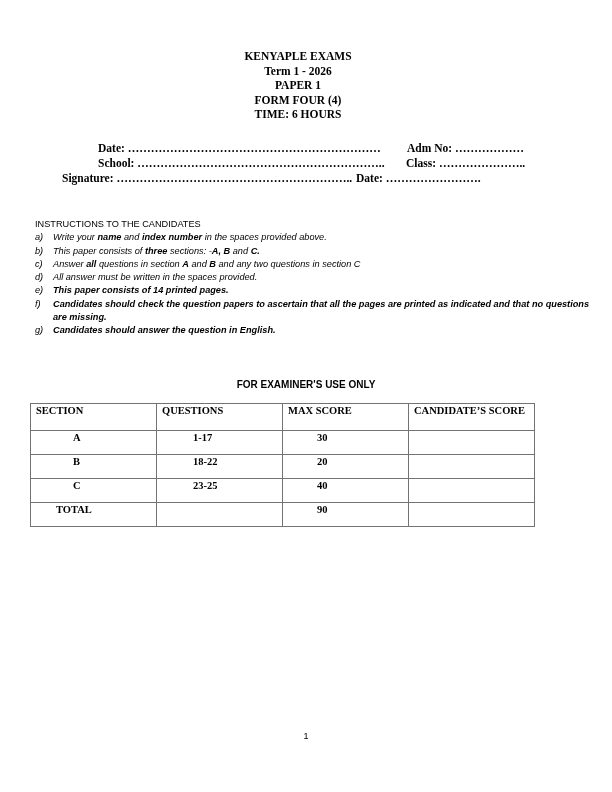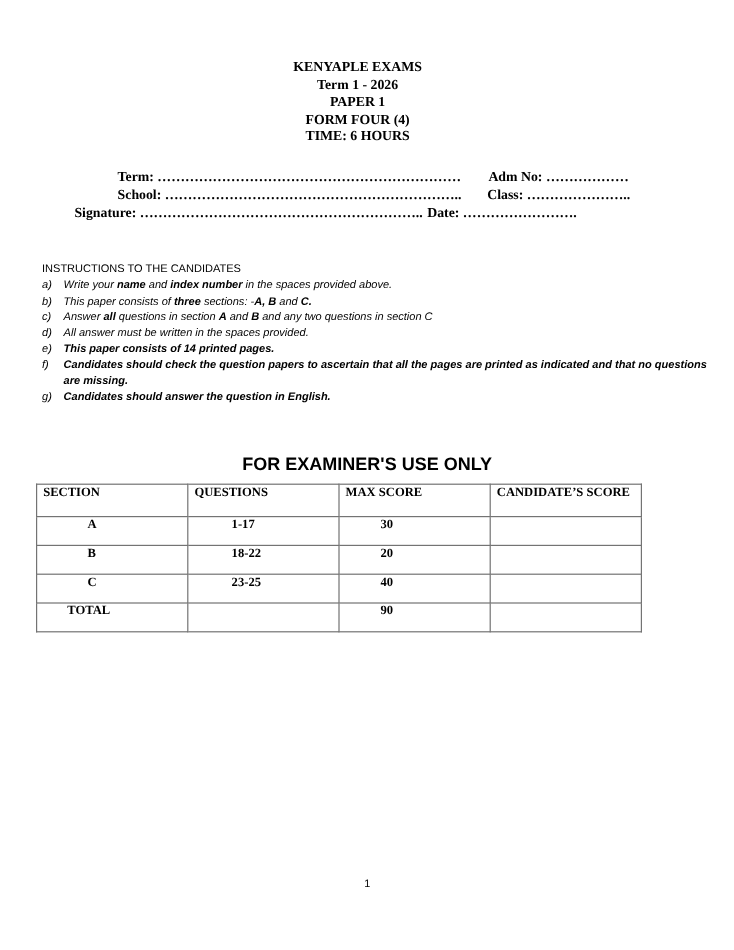--- a/index.html
+++ b/index.html
@@ -12,21 +12,21 @@
 
   .fields { position:absolute; left:0; top:141px; width:612px; font-weight:bold; font-size:11.5px; line-height:15px; }
   .field-line { position:absolute; white-space:nowrap; }
 
   .instructions { position:absolute; left:35px; top:218px; width:560px; font-size:9.2px; line-height:13.3px; }
   .instr-title { font-weight:normal; }
   .instr-item { position:relative; padding-left:18px; font-style:italic; }
   .instr-item .lbl { position:absolute; left:0; top:0; font-style:italic; font-weight:normal; }
   .instr-item.boldall { font-weight:bold; }
 
-  .examiner-title { position:absolute; left:0; top:379px; width:612px; text-align:center; font-weight:bold; font-size:15px; }
+  .examiner-title { position:absolute; left:0; top:379px; width:612px; text-align:center; font-weight:bold; font-size:10px; }
 
   table.scores { position:absolute; left:30px; top:403px; border-collapse:collapse; font-size:10.5px; font-weight:bold; }
   table.scores td, table.scores th { border:1px solid #737373; vertical-align:top; padding:1px 5px; font-weight:bold; text-align:left; }
   table.scores th { height:24px; }
   table.scores td { height:21px; }
   .c1 { width:115px; } .c2 { width:115px; } .c3 { width:115px; } .c4 { width:115px; }
   .center-a { padding-left:42px !important; }
   .center-q { padding-left:36px !important; }
   .center-m { padding-left:34px !important; }
   .center-t { padding-left:25px !important; }
@@ -38,21 +38,21 @@
 
 <div class="header serif">
   <div>KENYAPLE EXAMS</div>
   <div>Term 1 - 2026</div>
   <div>PAPER 1</div>
   <div>FORM FOUR (4)</div>
   <div>TIME: 6 HOURS</div>
 </div>
 
 <div class="fields serif">
-  <span class="field-line" style="left:98px;top:0;">Term: …………………………………………………………</span>
+  <span class="field-line" style="left:98px;top:0;">Date: …………………………………………………………</span>
   <span class="field-line" style="left:407px;top:0;">Adm No: ………………</span>
   <span class="field-line" style="left:98px;top:15px;">School: ………………………………………………………..</span>
   <span class="field-line" style="left:406px;top:15px;">Class: …………………..</span>
   <span class="field-line" style="left:62px;top:30px;">Signature: ……………………………………………………..</span>
   <span class="field-line" style="left:356px;top:30px;">Date: …………………….</span>
 </div>
 
 <div class="instructions sans">
   <div class="instr-title">INSTRUCTIONS TO THE CANDIDATES</div>
 

